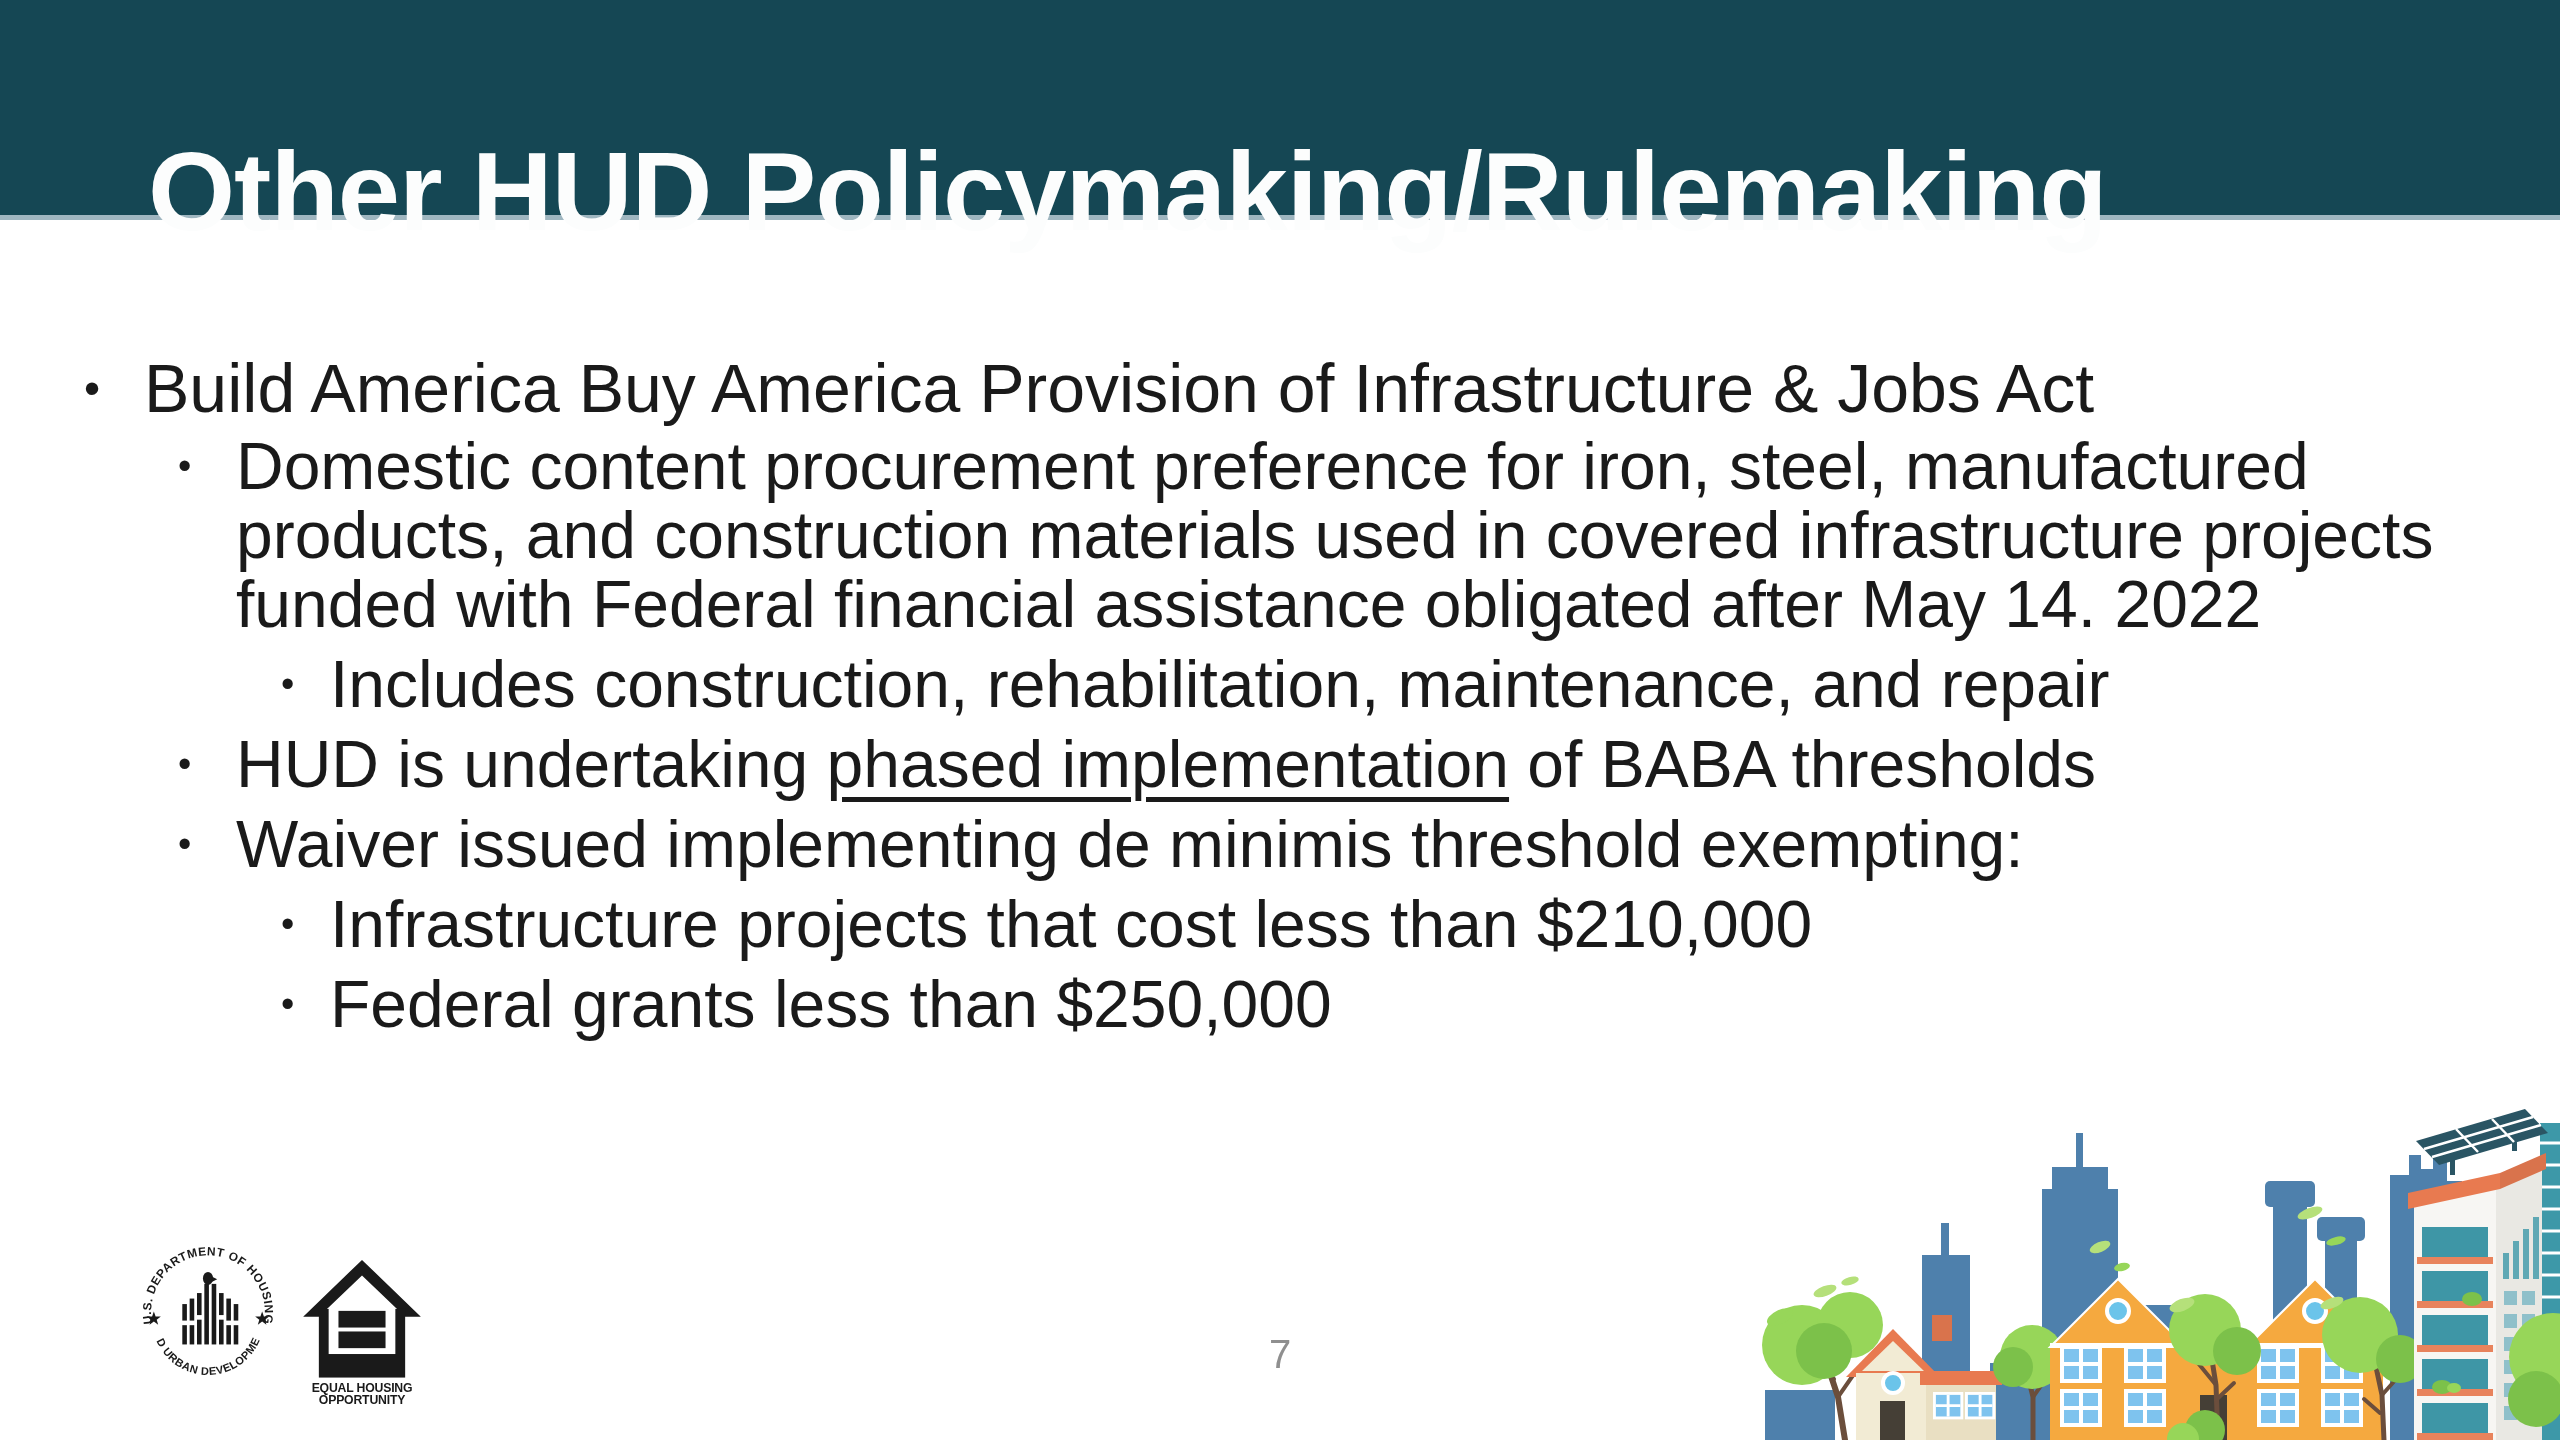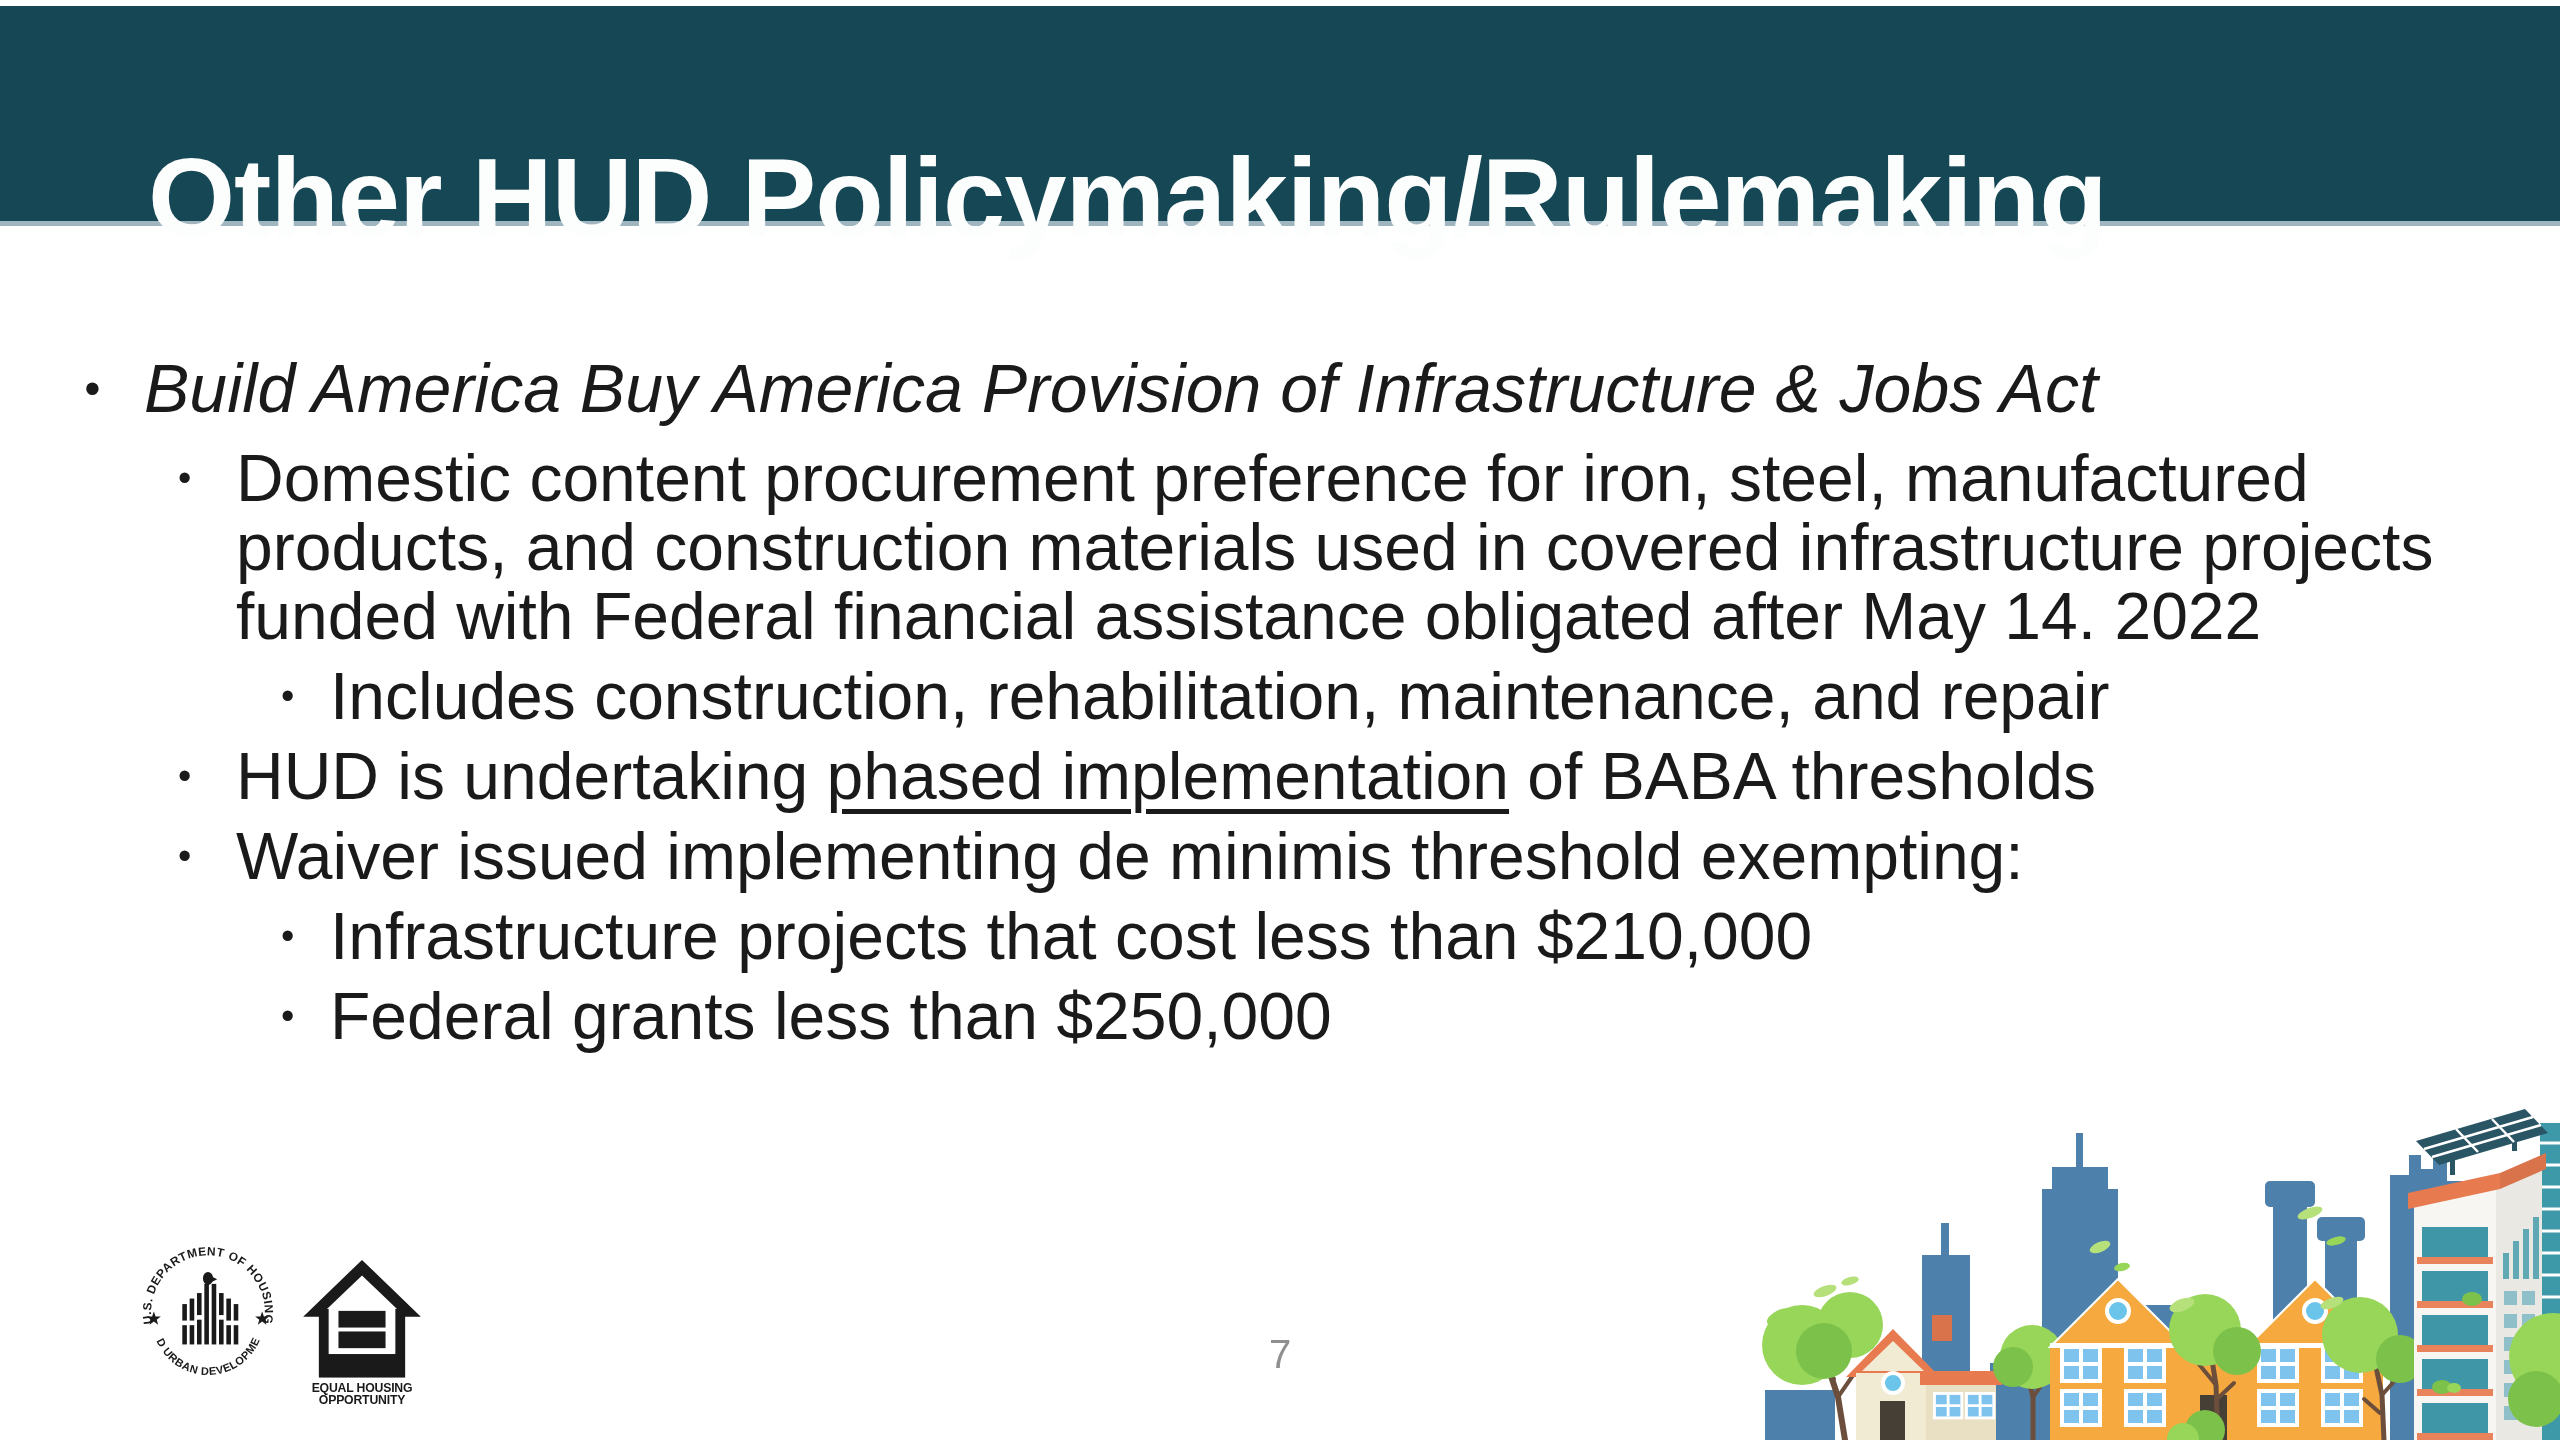--- a/index.html
+++ b/index.html
@@ -3,33 +3,33 @@
 <meta charset="utf-8">
 <style>
   * { margin:0; padding:0; box-sizing:border-box; }
   html,body { background:#ffffff; }
   body { width:2560px; height:1440px; position:relative; overflow:hidden;
          font-family:"Liberation Sans","DejaVu Sans",sans-serif; }
 
   .slide { position:absolute; inset:0; background:#ffffff; }
 
   
-  .header { position:absolute; left:0; top:6px; width:2560px; height:220px;
+  .header { position:absolute; left:0; top:0; width:2560px; height:220px;
             background:var(--header-teal,#154754);
             border-bottom:5px solid var(--header-divider,#9FB6C0); }
   .title { position:absolute; left:148px; top:136px;
            font-size:112px; font-weight:700; line-height:1.0;
            color:var(--title-white,#FCFDFD); letter-spacing:-1px; white-space:nowrap; }
 
   
   .content { position:absolute; left:0; top:348px; width:2560px;
              color:var(--body-text,#1A1A1A); }
   .bullet-item { position:relative; margin-bottom:11px; }
   .bullet-item::before { content:"•"; position:absolute; top:0; }
-  .level-1 { margin-bottom:16px;font-style:italic; }
+  .level-1 { margin-bottom:4px; }
   .level-1::before { left:84px;  font-size:46px; line-height:80px; }
   .level-1 .bullet-text { margin-left:144px; }
   .level-1 .line { font-size:68px; line-height:80px; }
   .level-2::before { left:178px; font-size:38px; line-height:69px; }
   .level-2 .bullet-text { margin-left:236px; }
   .level-3::before { left:281px; font-size:38px; line-height:69px; }
   .level-3 .bullet-text { margin-left:330px; }
   .level-2 .line, .level-3 .line { font-size:66px; line-height:69px; }
   .line { white-space:nowrap; }
   .underline { text-decoration:underline;

